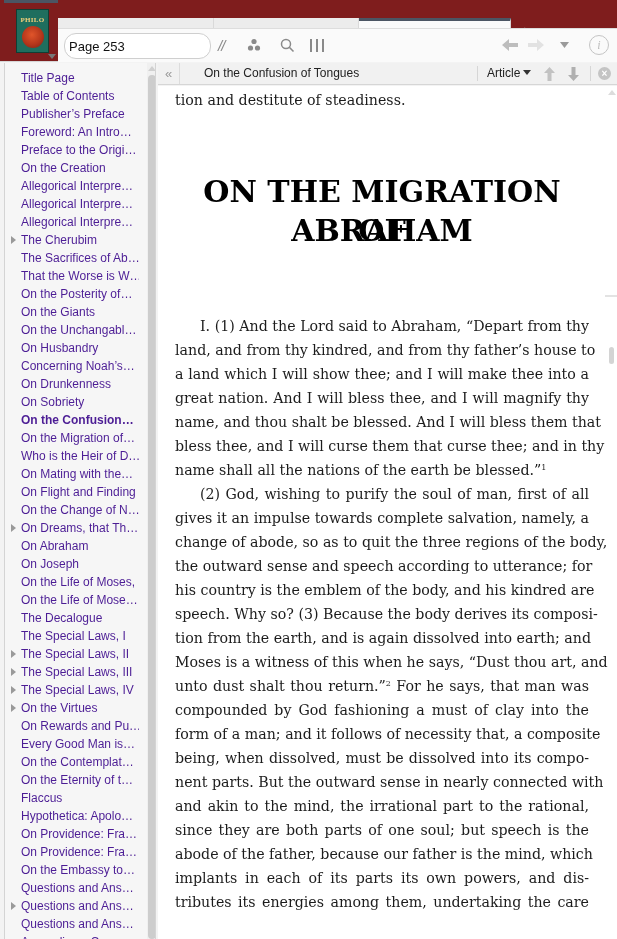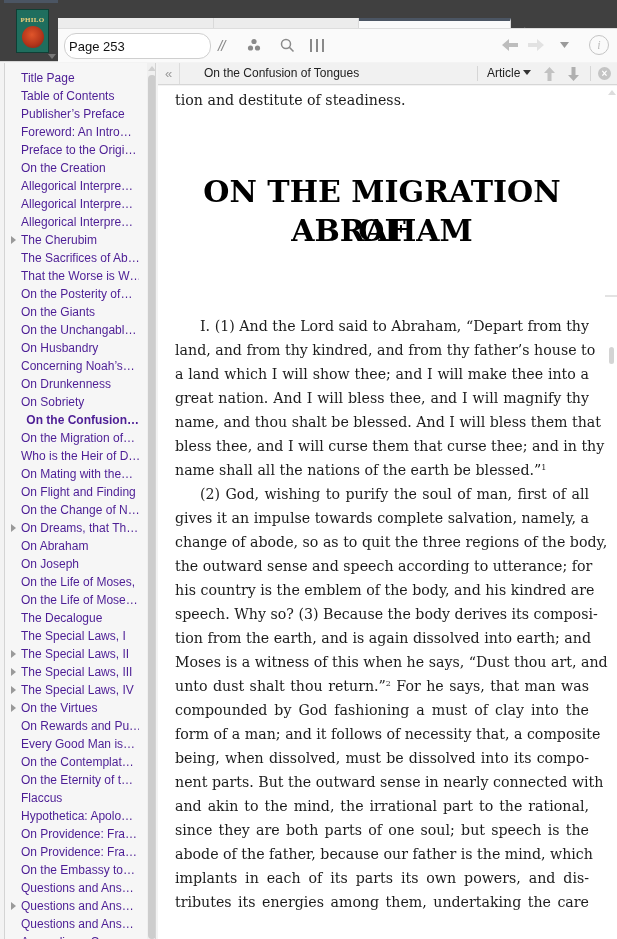--- a/index.html
+++ b/index.html
@@ -1,20 +1,20 @@
 <!DOCTYPE html>
 <html><head>
 <meta charset="utf-8">
 <style>
   * { box-sizing: border-box; margin: 0; padding: 0; }
   html, body { width: 617px; height: 939px; overflow: hidden; background: #f3f3f3; }
   body { font-family: "Liberation Sans", "DejaVu Sans", sans-serif; position: relative; }
 
   
-  .topbar { position: absolute; left: 0; top: 0; width: 617px; height: 62px; background: #404040; border-bottom: 1px solid #d6d6d6; }
+  .topbar { position: absolute; left: 0; top: 0; width: 617px; height: 62px; background: #7f1d1d; border-bottom: 1px solid #d6d6d6; }
   .cover-wrap { position: absolute; left: 4px; top: 0; width: 54px; height: 62px; }
   .cover-tabline { position: absolute; left: 0; top: 0; width: 54px; height: 3px; background: #4b5563; }
   .cover { position: absolute; left: 12px; top: 9px; width: 33px; height: 44px; background: #1f6e5e; border: 1px solid #0f3f35; }
   .cover .ptitle { position: absolute; left: 0; top: 6px; width: 100%; text-align: center; font-family: "Liberation Serif", serif; font-size: 7px; color: #f4d07a; font-weight: bold; letter-spacing: .3px; }
   .cover .medal { position: absolute; left: 5px; top: 16px; width: 22px; height: 22px; border-radius: 50%; background: radial-gradient(circle at 45% 40%, #e0552a 0%, #b4361b 55%, #7a1f12 100%); }
   .cover-caret { position: absolute; left: 44px; top: 54px; width: 0; height: 0; border-left: 4px solid transparent; border-right: 4px solid transparent; border-top: 5px solid #777; }
 
   .tabs { position: absolute; left: 58px; top: 18px; height: 28px; display: flex; }
   .tab { height: 28px; padding: 0 12px; display: flex; align-items: center; font-size: 13px; color: #333; border-right: 1px solid #d9d9d9; background: #ececec; white-space: nowrap; }
   .tab.active { background: #fafafa; border-top: 3px solid #4b5563; padding-top: 9px; color: #111; }
@@ -24,21 +24,21 @@
   .toolbar { position: absolute; left: 58px; top: 28px; width: 559px; height: 34px; background: #fafafa; border-top: 1px solid #ddd; }
   .page-input { position: absolute; left: 6px; top: 4px; width: 147px; height: 24px; border: 1px solid #cfcfcf; border-radius: 12px; background: #fff; font-size: 13px; padding: 12px 4px; color: #111; font-family: "Liberation Sans", sans-serif; }
   .tb-icon { position: absolute; top: 6px; height: 20px; display: flex; align-items: center; justify-content: center; color: #8a8a8a; font-size: 15px; }
   .nav-icon { position: absolute; top: 6px; height: 20px; display: flex; align-items: center; justify-content: center; color: #bdbdbd; font-size: 14px; }
   .info-icon { position: absolute; right: 8px; top: 6px; width: 20px; height: 20px; border-radius: 50%; border: 1px solid #c4c4c4; color: #bcbcbc; font-family: "Liberation Serif", serif; font-style: italic; font-size: 12px; display: flex; align-items: center; justify-content: center; }
 
   
   .sidebar { position: absolute; left: 4px; top: 63px; width: 152px; height: 876px; background: #f6f6f6; border-right: 1px solid #d4d4d4; border-left: 1px solid #d4d4d4; overflow: hidden; }
   .toc { position: absolute; left: 0; top: 6px; width: 134px; }
   .toc-item { position: relative; height: 18px; line-height: 18px; padding-left: 16px; font-size: 12px; color: #4c1d95; white-space: nowrap; overflow: hidden; }
-  .toc-item.bold { font-weight: bold; text-align: right; }
+  .toc-item.bold { font-weight: bold; }
   .toc-item .tri { position: absolute; left: 6px; top: 5px; width: 0; height: 0; border-top: 4px solid transparent; border-bottom: 4px solid transparent; border-left: 5px solid #9a9a9a; }
   .sb-scroll { position: absolute; left: 142px; top: 0; width: 10px; height: 876px; background: #f0f0f0; }
   .sb-scroll .up { position: absolute; left: 1px; top: 3px; width: 0; height: 0; border-left: 4px solid transparent; border-right: 4px solid transparent; border-bottom: 5px solid #d0d0d0; }
   .sb-scroll .thumb { position: absolute; left: 1px; top: 12px; width: 8px; height: 864px; background: #cdcdcd; border-radius: 4px; }
 
   
   .art-header { position: absolute; left: 158px; top: 63px; width: 459px; height: 22px; background: #f1f1f1; border-bottom: 1px solid #d6d6d6; font-size: 12px; color: #222; }
   .collapse { position: absolute; left: 0; top: 0; width: 22px; height: 21px; display: flex; align-items: center; justify-content: center; color: #999; font-size: 13px; border-right: 1px solid #dcdcdc; }
   .art-title { position: absolute; left: 46px; top: 3px; }
   .art-sep { position: absolute; top: 3px; width: 1px; height: 15px; background: #d6d6d6; }

